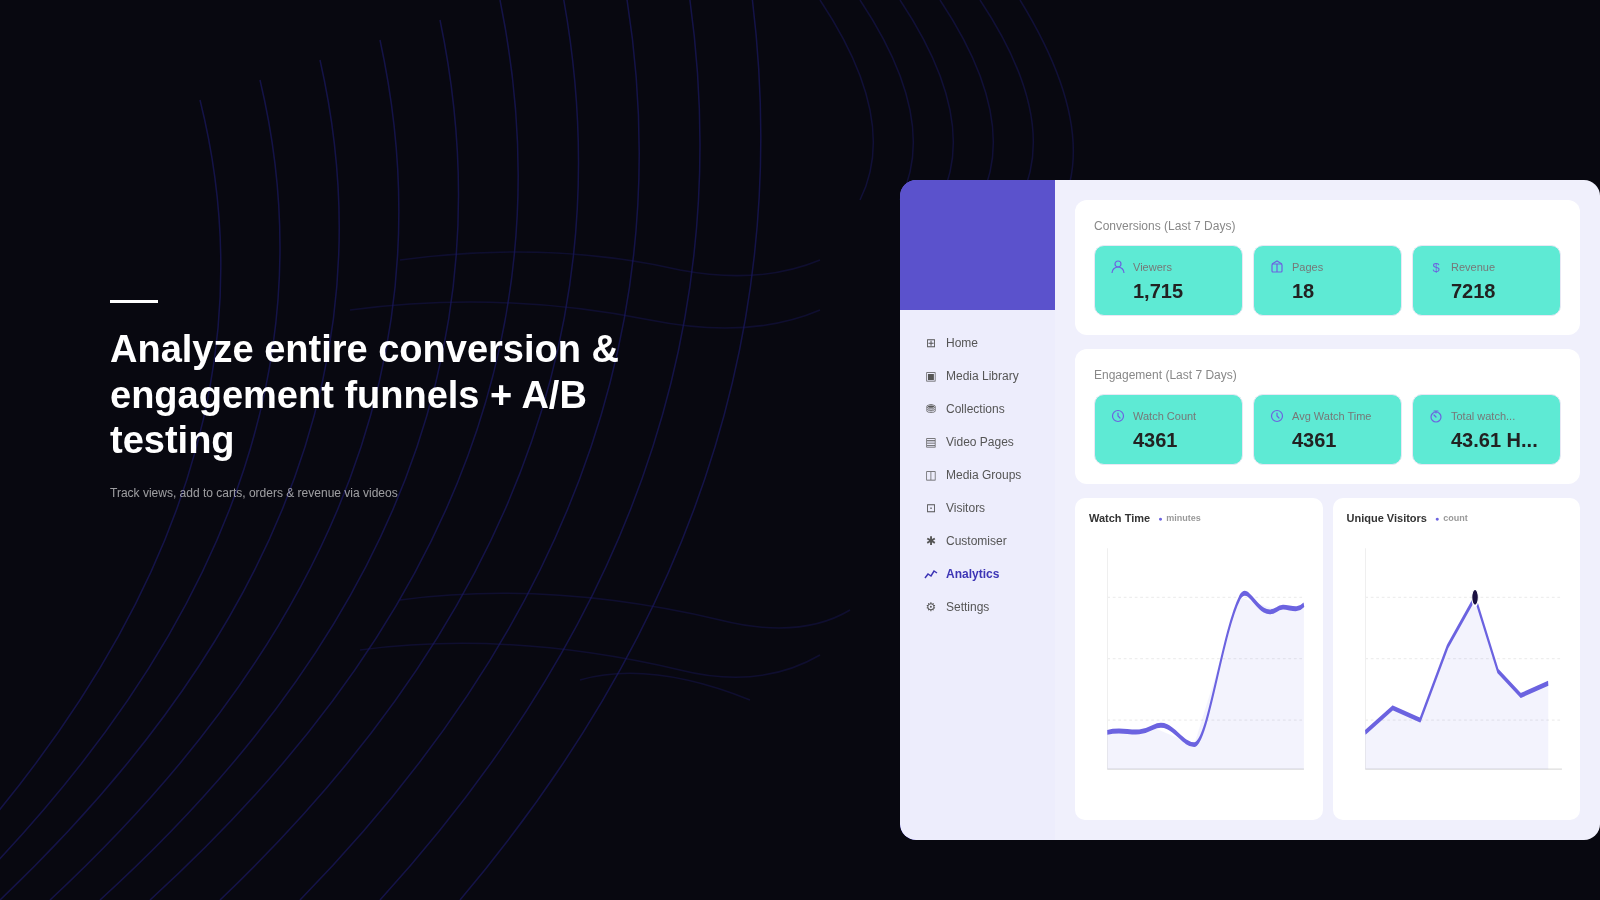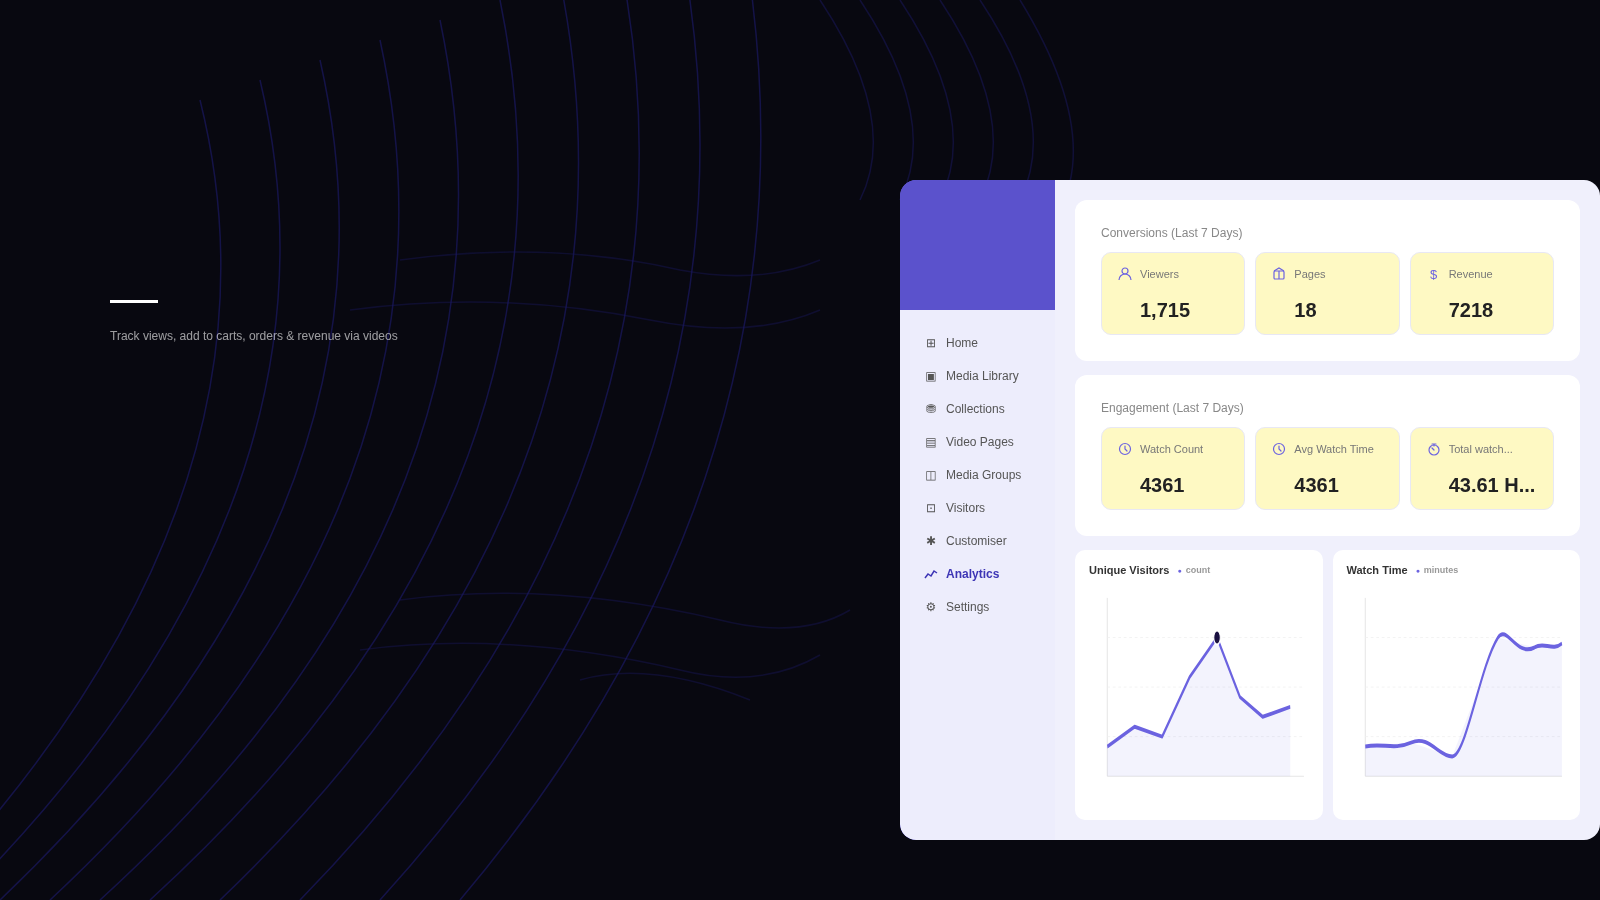--- a/index.html
+++ b/index.html
@@ -113,47 +113,47 @@
       overflow: hidden;
       display: flex;
       flex-direction: column;
       gap: 14px;
     }
 
     
     .section-card {
       background: white;
       border-radius: 12px;
-      padding: 26px;
+      padding: 19px;
     }
     .section-title {
       font-size: 12px;
       font-weight: 600;
       color: #333;
       margin-bottom: 12px;
     }
     .section-title span {
       font-weight: 400;
       color: #888;
     }
 
     
     .metrics-row {
       display: flex;
       gap: 10px;
     }
     .metric-card {
       flex: 1;
-      background: #fef9c3;
+      background: #5eead4;
       border: 1px solid #e8e8f4;
       border-radius: 10px;
       padding: 12px 14px;
       display: flex;
       flex-direction: column;
-      gap: 16px;
+      gap: 4px;
     }
     .metric-card-header {
       display: flex;
       align-items: center;
       gap: 6px;
     }
     .metric-icon {
       width: 18px;
       height: 18px;
       display: flex;
@@ -261,20 +261,21 @@
     <path d="M 400 260 Q 550 240 680 270 Q 760 285 820 260"></path>
     <path d="M 350 310 Q 500 290 650 320 Q 750 340 820 310"></path>
     <path d="M 400 600 Q 550 580 720 620 Q 800 640 850 610"></path>
     <path d="M 360 650 Q 510 630 680 670 Q 760 690 820 655"></path>
     <path d="M 580 680 Q 650 660 750 700"></path>
   </g>
 </svg>
 
 <div class="left-panel">
   <div class="divider-line"></div>
+  <h1>Analyze entire conversion &amp; engagement funnels + A/B testing</h1>
   <p>Track views, add to carts, orders &amp; revenue via videos</p>
 </div>
 
 <div class="right-panel">
 
   <div class="sidebar">
     <div class="sidebar-logo-area"></div>
     <div class="sidebar-nav">
 
       <div class="nav-item">
@@ -415,56 +416,56 @@
           <div class="metric-value">43.61 H...</div>
         </div>
 
       </div>
     </div>
 
     <div class="charts-row">
 
       <div class="chart-container">
         <div class="chart-title">
-          <span>Unique Visitors</span>
-          <span class="chart-legend">count</span>
-        </div>
-        <div class="chart-area">
-          <svg class="chart-svg" viewBox="0 0 240 110" preserveAspectRatio="none">
-
-            <line x1="20" y1="5" x2="20" y2="95" stroke="#ddd" stroke-width="0.5"></line>
-            <line x1="20" y1="95" x2="235" y2="95" stroke="#ddd" stroke-width="0.5"></line>
-
-            <line x1="20" y1="25" x2="235" y2="25" stroke="#eee" stroke-width="0.5" stroke-dasharray="3,3"></line>
-            <line x1="20" y1="50" x2="235" y2="50" stroke="#eee" stroke-width="0.5" stroke-dasharray="3,3"></line>
-            <line x1="20" y1="75" x2="235" y2="75" stroke="#eee" stroke-width="0.5" stroke-dasharray="3,3"></line>
-
-            <polyline points="20,80 50,70 80,75 110,45 140,25 165,55 190,65 220,60" fill="none" stroke="#6c63e0" stroke-width="2" stroke-linejoin="round"></polyline>
-
-            <polygon points="20,80 50,70 80,75 110,45 140,25 165,55 190,65 220,60 220,95 20,95" fill="rgba(108,99,224,0.08)"></polygon>
-
-            <circle cx="140" cy="25" r="3.5" fill="#1a1040" stroke="white" stroke-width="1"></circle>
-          </svg>
-        </div>
-      </div>
-
-      <div class="chart-container">
-        <div class="chart-title">
           <span>Watch Time</span>
           <span class="chart-legend">minutes</span>
         </div>
         <div class="chart-area">
           <svg class="chart-svg" viewBox="0 0 240 110" preserveAspectRatio="none">
             <line x1="20" y1="5" x2="20" y2="95" stroke="#ddd" stroke-width="0.5"></line>
             <line x1="20" y1="95" x2="235" y2="95" stroke="#ddd" stroke-width="0.5"></line>
             <line x1="20" y1="25" x2="235" y2="25" stroke="#eee" stroke-width="0.5" stroke-dasharray="3,3"></line>
             <line x1="20" y1="50" x2="235" y2="50" stroke="#eee" stroke-width="0.5" stroke-dasharray="3,3"></line>
             <line x1="20" y1="75" x2="235" y2="75" stroke="#eee" stroke-width="0.5" stroke-dasharray="3,3"></line>
 
             <path d="M20,80 C40,78 50,82 70,78 C90,74 100,85 115,85 C130,85 145,40 165,25 C175,18 185,35 205,30 C215,27 225,32 235,28" fill="none" stroke="#6c63e0" stroke-width="2"></path>
             <polygon points="20,80 70,78 115,85 165,25 205,30 235,28 235,95 20,95" fill="rgba(108,99,224,0.08)"></polygon>
           </svg>
         </div>
       </div>
 
+      <div class="chart-container">
+        <div class="chart-title">
+          <span>Unique Visitors</span>
+          <span class="chart-legend">count</span>
+        </div>
+        <div class="chart-area">
+          <svg class="chart-svg" viewBox="0 0 240 110" preserveAspectRatio="none">
+
+            <line x1="20" y1="5" x2="20" y2="95" stroke="#ddd" stroke-width="0.5"></line>
+            <line x1="20" y1="95" x2="235" y2="95" stroke="#ddd" stroke-width="0.5"></line>
+
+            <line x1="20" y1="25" x2="235" y2="25" stroke="#eee" stroke-width="0.5" stroke-dasharray="3,3"></line>
+            <line x1="20" y1="50" x2="235" y2="50" stroke="#eee" stroke-width="0.5" stroke-dasharray="3,3"></line>
+            <line x1="20" y1="75" x2="235" y2="75" stroke="#eee" stroke-width="0.5" stroke-dasharray="3,3"></line>
+
+            <polyline points="20,80 50,70 80,75 110,45 140,25 165,55 190,65 220,60" fill="none" stroke="#6c63e0" stroke-width="2" stroke-linejoin="round"></polyline>
+
+            <polygon points="20,80 50,70 80,75 110,45 140,25 165,55 190,65 220,60 220,95 20,95" fill="rgba(108,99,224,0.08)"></polygon>
+
+            <circle cx="140" cy="25" r="3.5" fill="#1a1040" stroke="white" stroke-width="1"></circle>
+          </svg>
+        </div>
+      </div>
+
     </div>
   </div>
 </div>
 
 </body></html>

